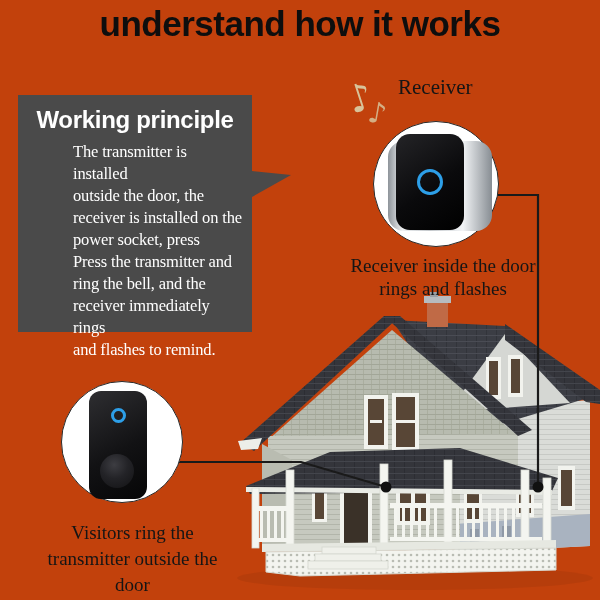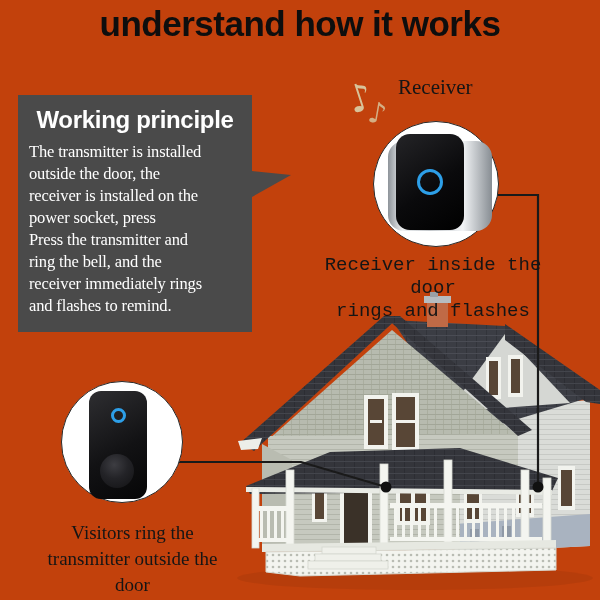--- a/index.html
+++ b/index.html
@@ -7,21 +7,21 @@
           font-family:"Liberation Serif",serif;color:#1b1b1b;}
   
   .title{position:absolute;top:4px;left:0;right:0;text-align:center;
          font-family:"Liberation Sans",sans-serif;font-weight:700;font-size:35px;
          letter-spacing:-0.5px;color:#0e0e0e;}
   
   .info-box{position:absolute;left:18px;top:95px;width:234px;height:237px;background:#4a4a4a;}
   .info-box .heading{font-family:"Liberation Sans",sans-serif;font-weight:700;font-size:24px;
          color:#ffffff;text-align:center;padding-top:11px;letter-spacing:-0.3px;}
   .info-box .body{font-size:16.5px;line-height:22px;color:#ffffff;letter-spacing:-0.15px;
-         padding:7px 8px 0 11px;white-space:pre-line;}
+         padding:7px 8px 0 11px;white-space:pre-line;margin-left:44px;}
   .info-tail{position:absolute;left:252px;top:171px;width:0;height:0;
          border-top:4px solid transparent;border-bottom:22px solid transparent;
          border-left:39px solid #4a4a4a;}
   
   .note{position:absolute;color:#d8c39a;font-family:"DejaVu Sans",sans-serif;}
   .note1{left:348px;top:76px;font-size:38px;transform:rotate(-18deg);}
   .note2{left:368px;top:96px;font-size:29px;transform:rotate(10deg);opacity:.85;}
   
   .rc-circle{position:absolute;left:373px;top:121px;width:124px;height:124px;border-radius:50%;
          border:1.6px solid #2b2b2b;background:#ffffff;}
@@ -38,21 +38,21 @@
          background:linear-gradient(150deg,#2e2e31 0%,#121214 55%,#060607 100%);}
   .tx-led{position:absolute;left:22px;top:17px;width:9px;height:9px;border-radius:50%;
          border:3px solid #2d9fe8;}
   .tx-button{position:absolute;left:11px;top:63px;width:34px;height:34px;border-radius:50%;
          background:radial-gradient(circle at 42% 32%,#3d3d42 0%,#232327 45%,#121214 100%);}
   
   .label{position:absolute;font-size:21px;color:#151515;}
   .receiver-label{left:398px;top:75px;text-align:right;}
   .transmitter-label{left:39px;top:348px;width:160px;text-align:center;font-size:20px;}
   .caption{position:absolute;text-align:center;white-space:pre-line;color:#151515;}
-  .receiver-caption{left:318px;top:254px;width:230px;font-size:19px;line-height:23px;font-family:Liberation Mono, monospace;}
+  .receiver-caption{left:328px;top:254px;width:230px;font-size:19px;line-height:23px;}
   .transmitter-caption{left:20px;top:520px;width:225px;font-size:19px;line-height:26px;}
   
   .house-svg,.overlay-svg{position:absolute;left:0;top:0;}
   .overlay-svg{z-index:4;}
   .zt{z-index:5;}
 </style>
 </head>
 <body>
 
 <div class="canvas">

